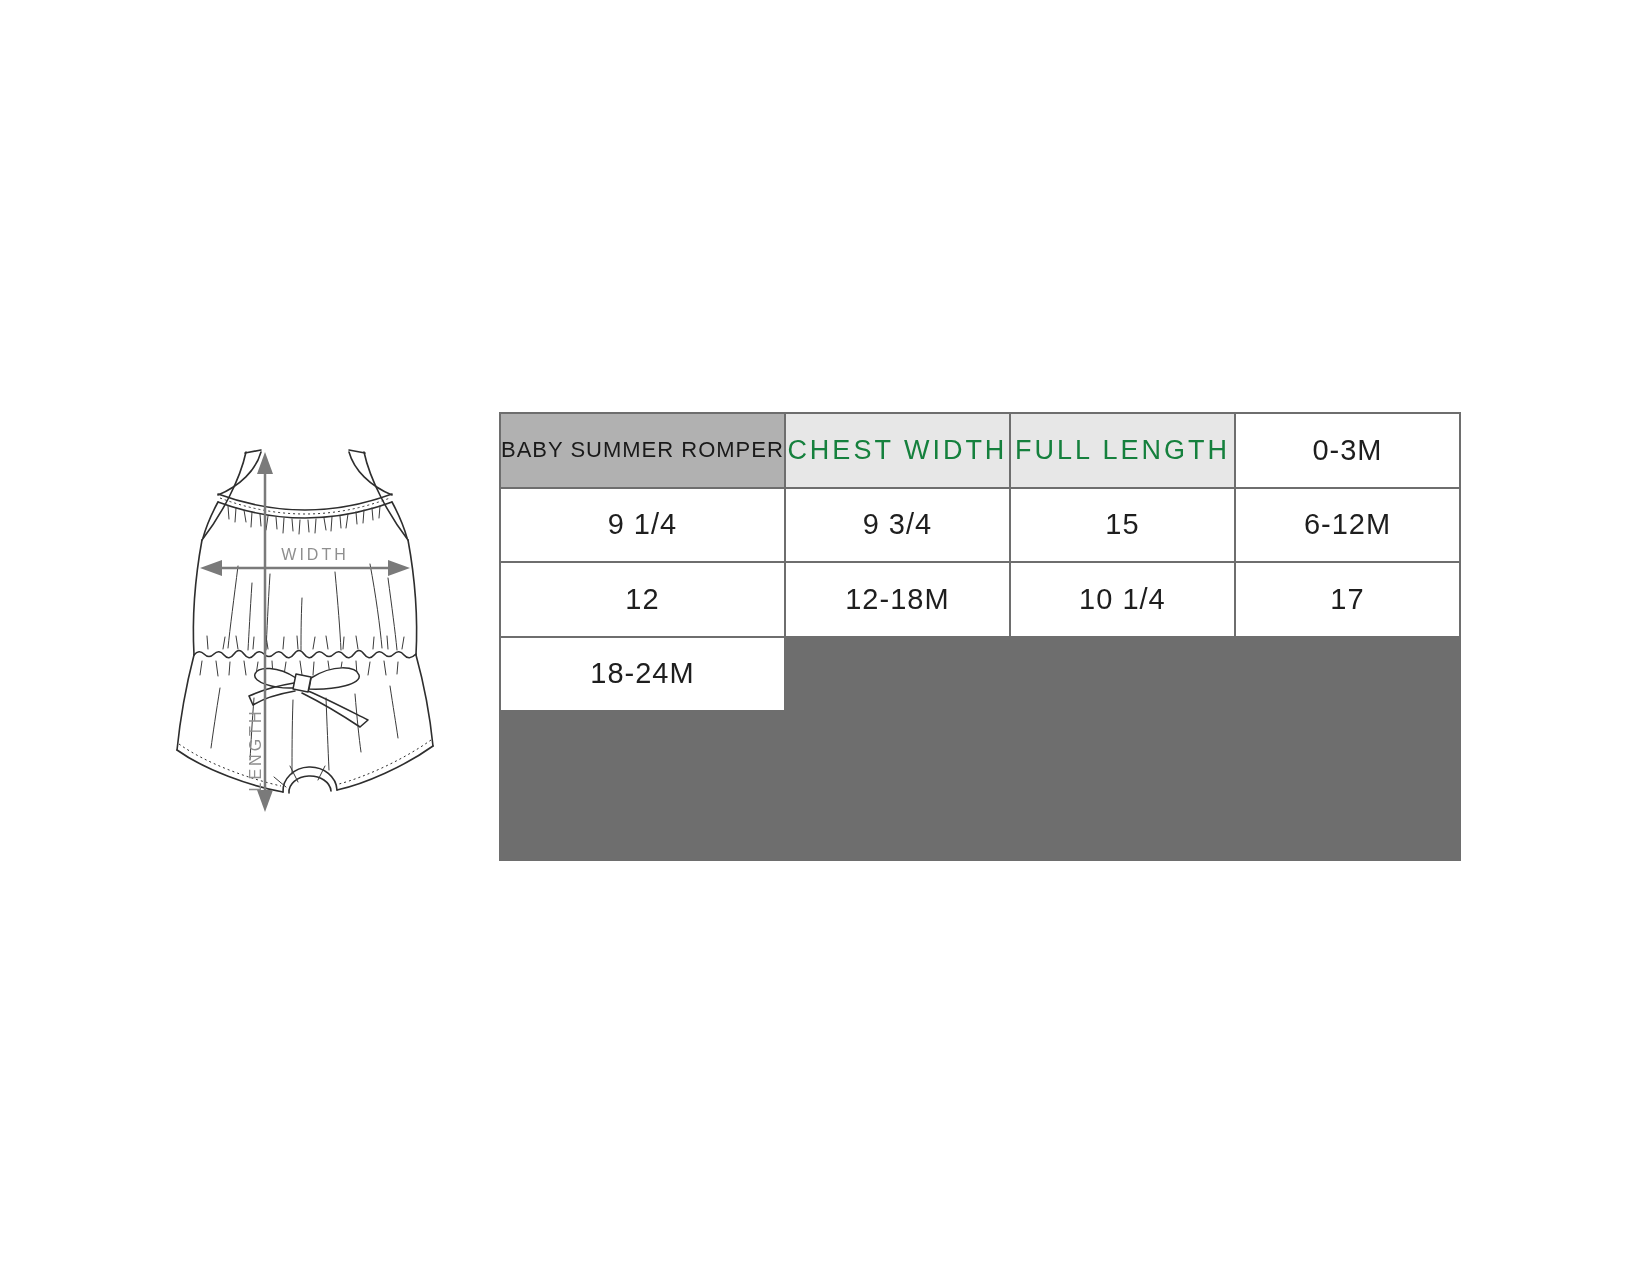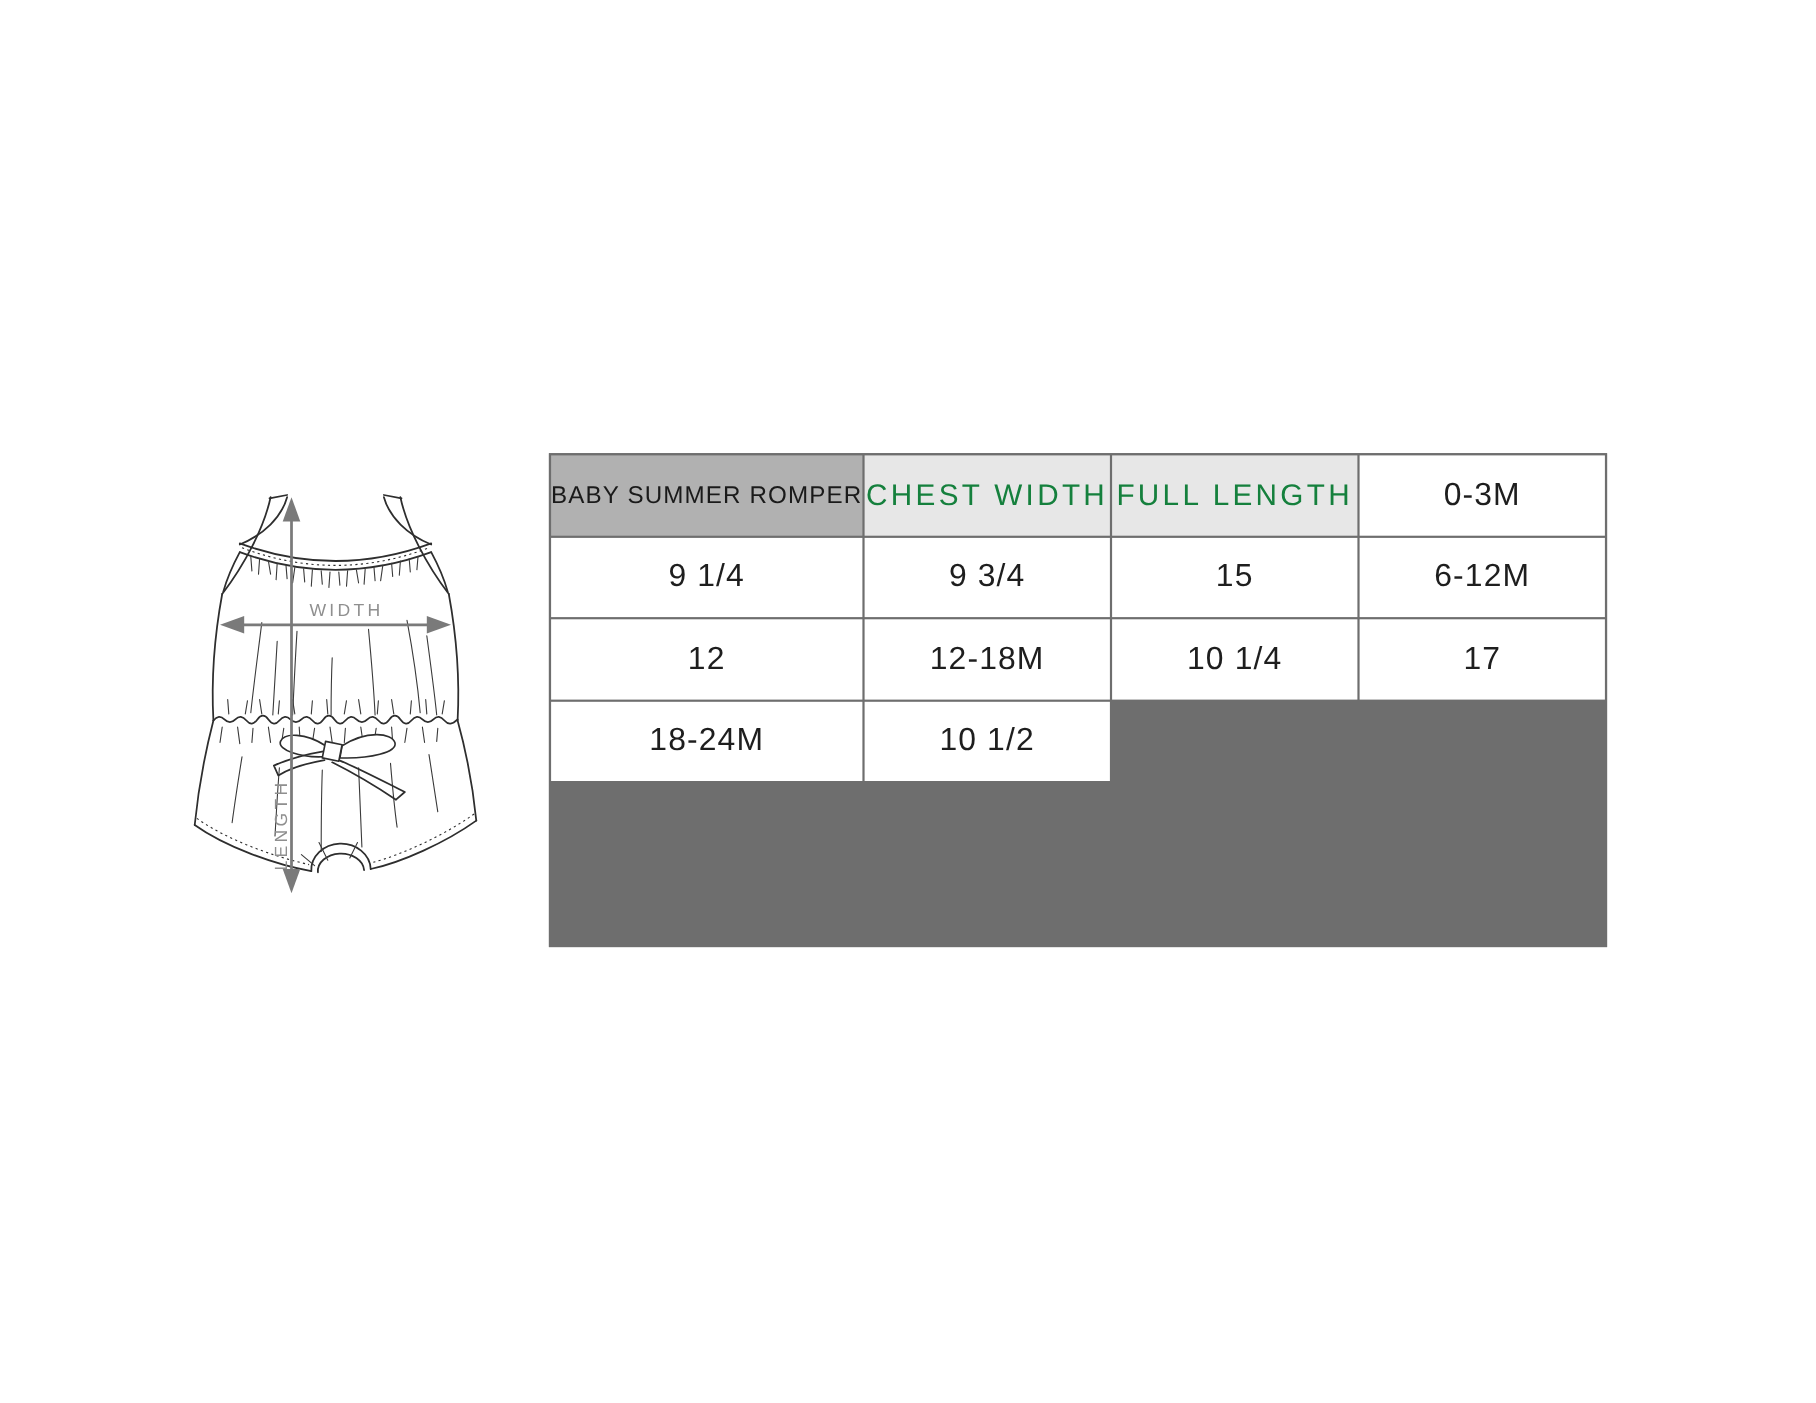--- a/index.html
+++ b/index.html
@@ -162,16 +162,15 @@
     <div class="cell">15</div>
 
     <div class="cell">6-12M</div>
     <div class="cell">12</div>
 
     <div class="cell">12-18M</div>
     <div class="cell">10 1/4</div>
     <div class="cell">17</div>
 
     <div class="cell">18-24M</div>
-    <div class="cell">10 1/2</div>
   </div>
 
 </div>
 
 </body></html>

